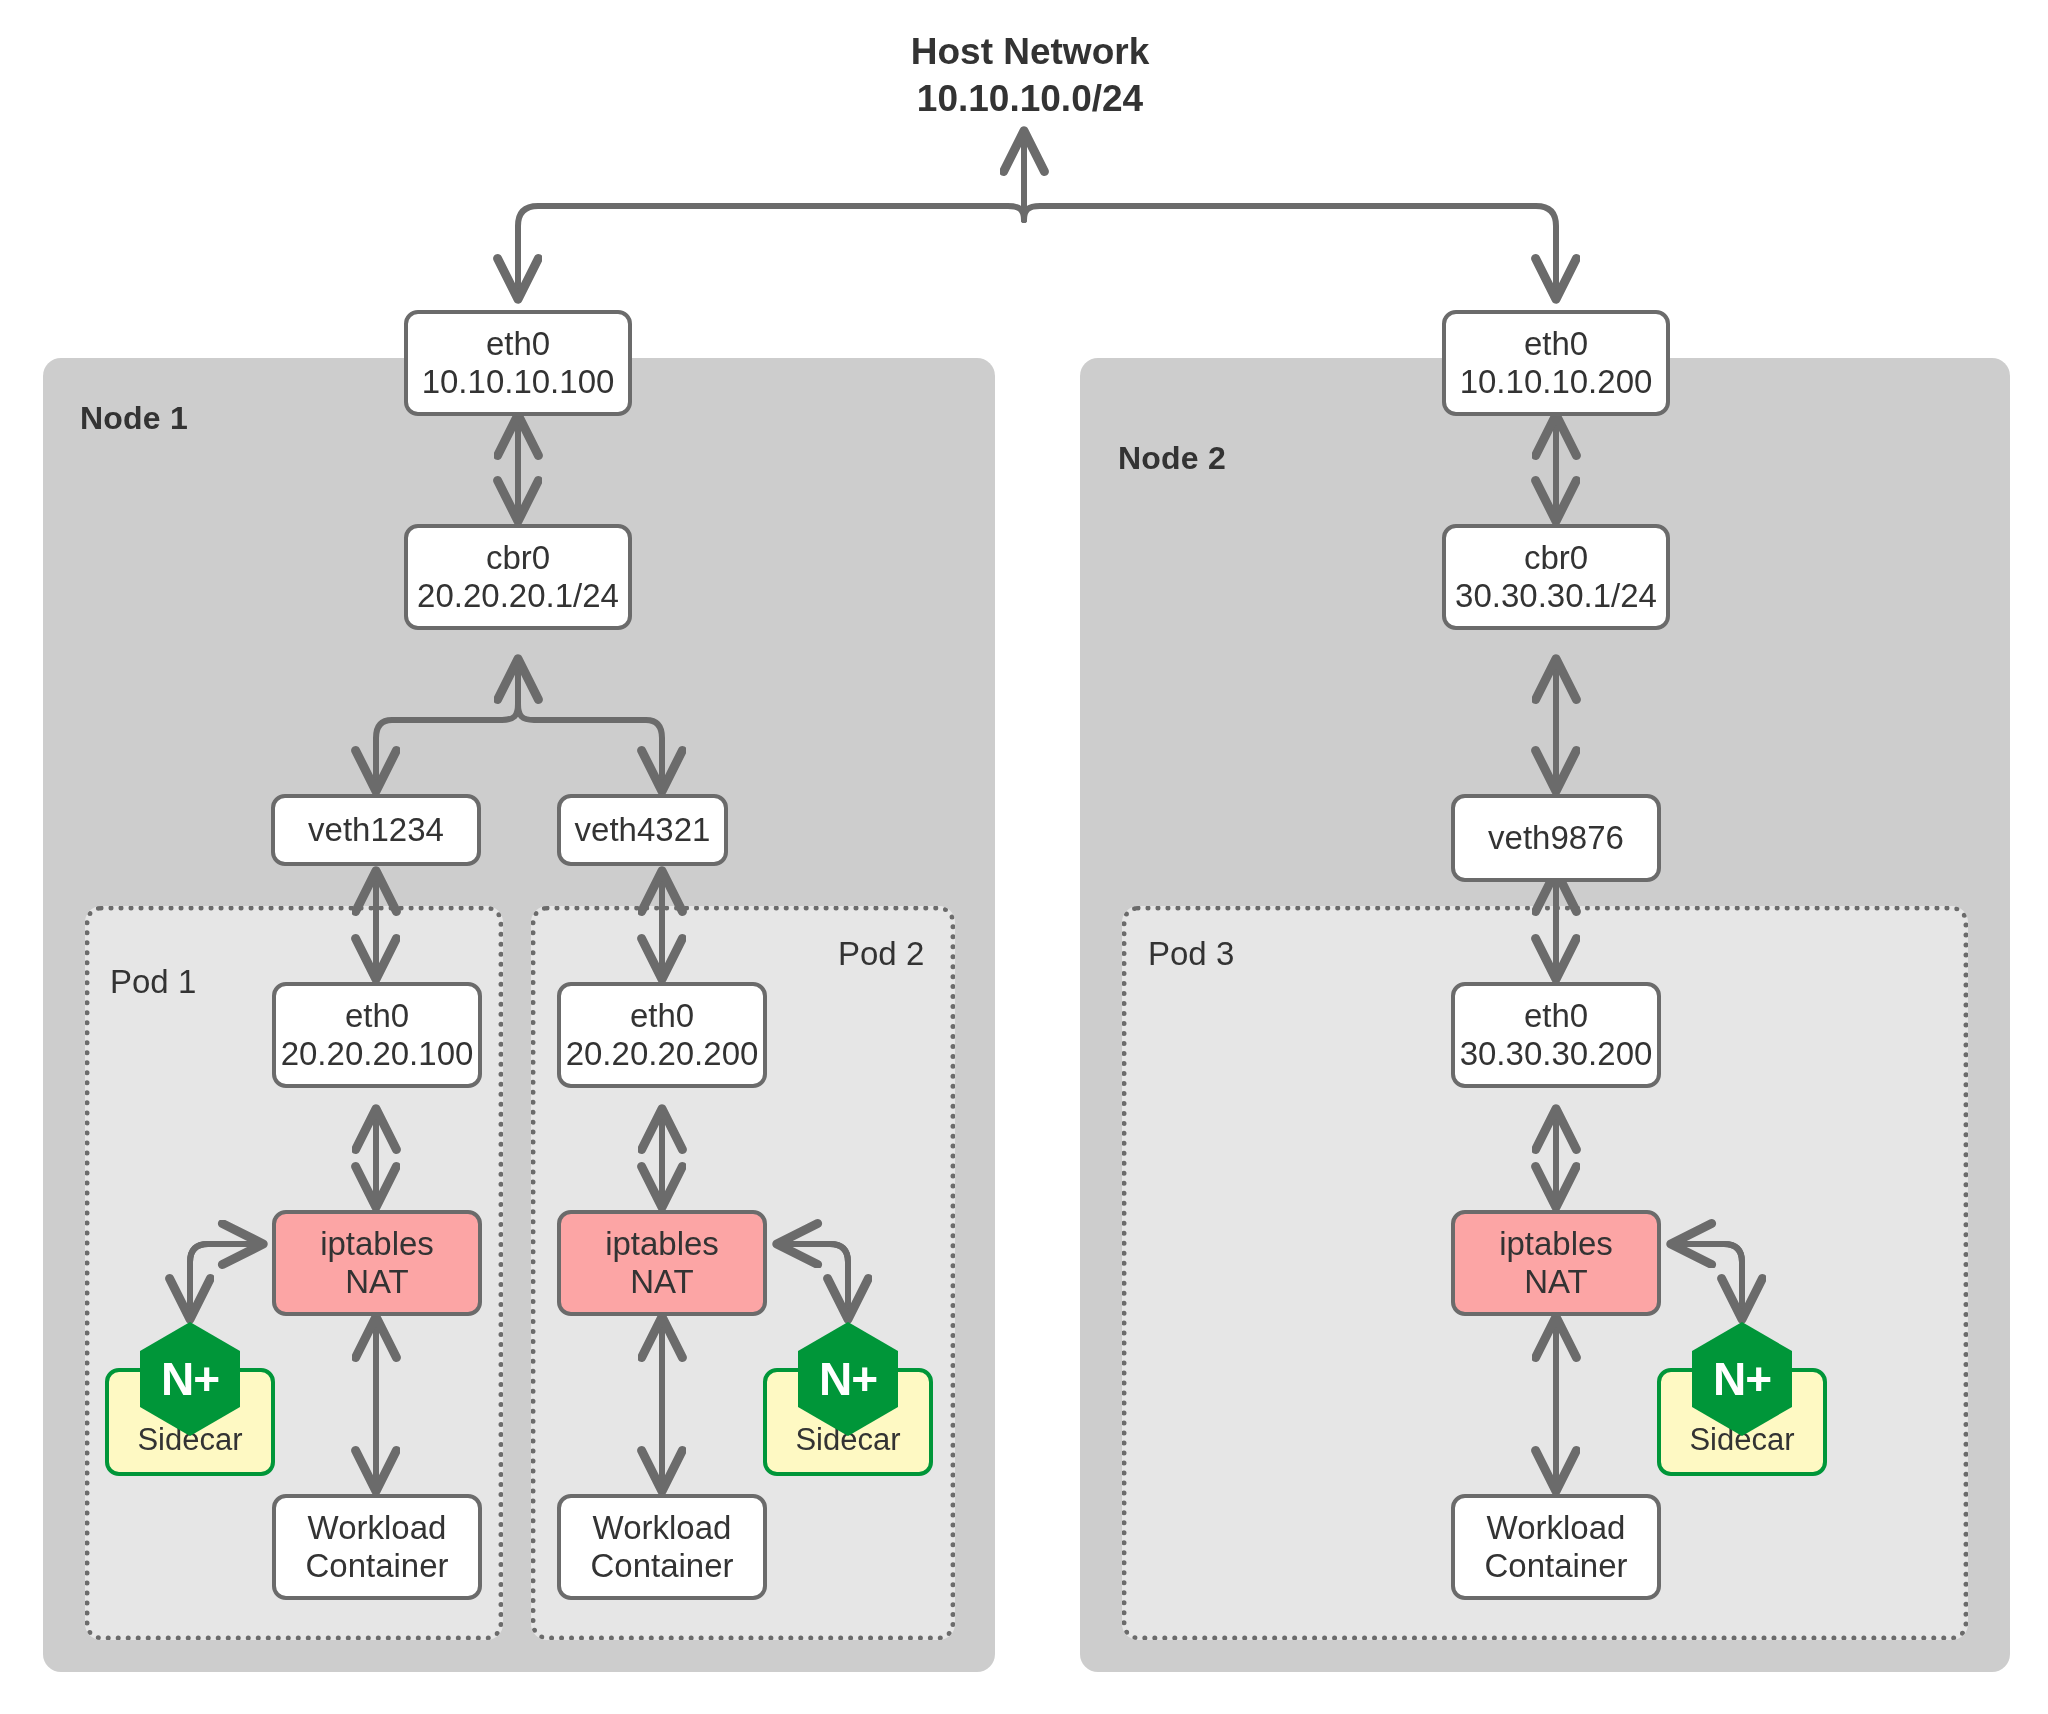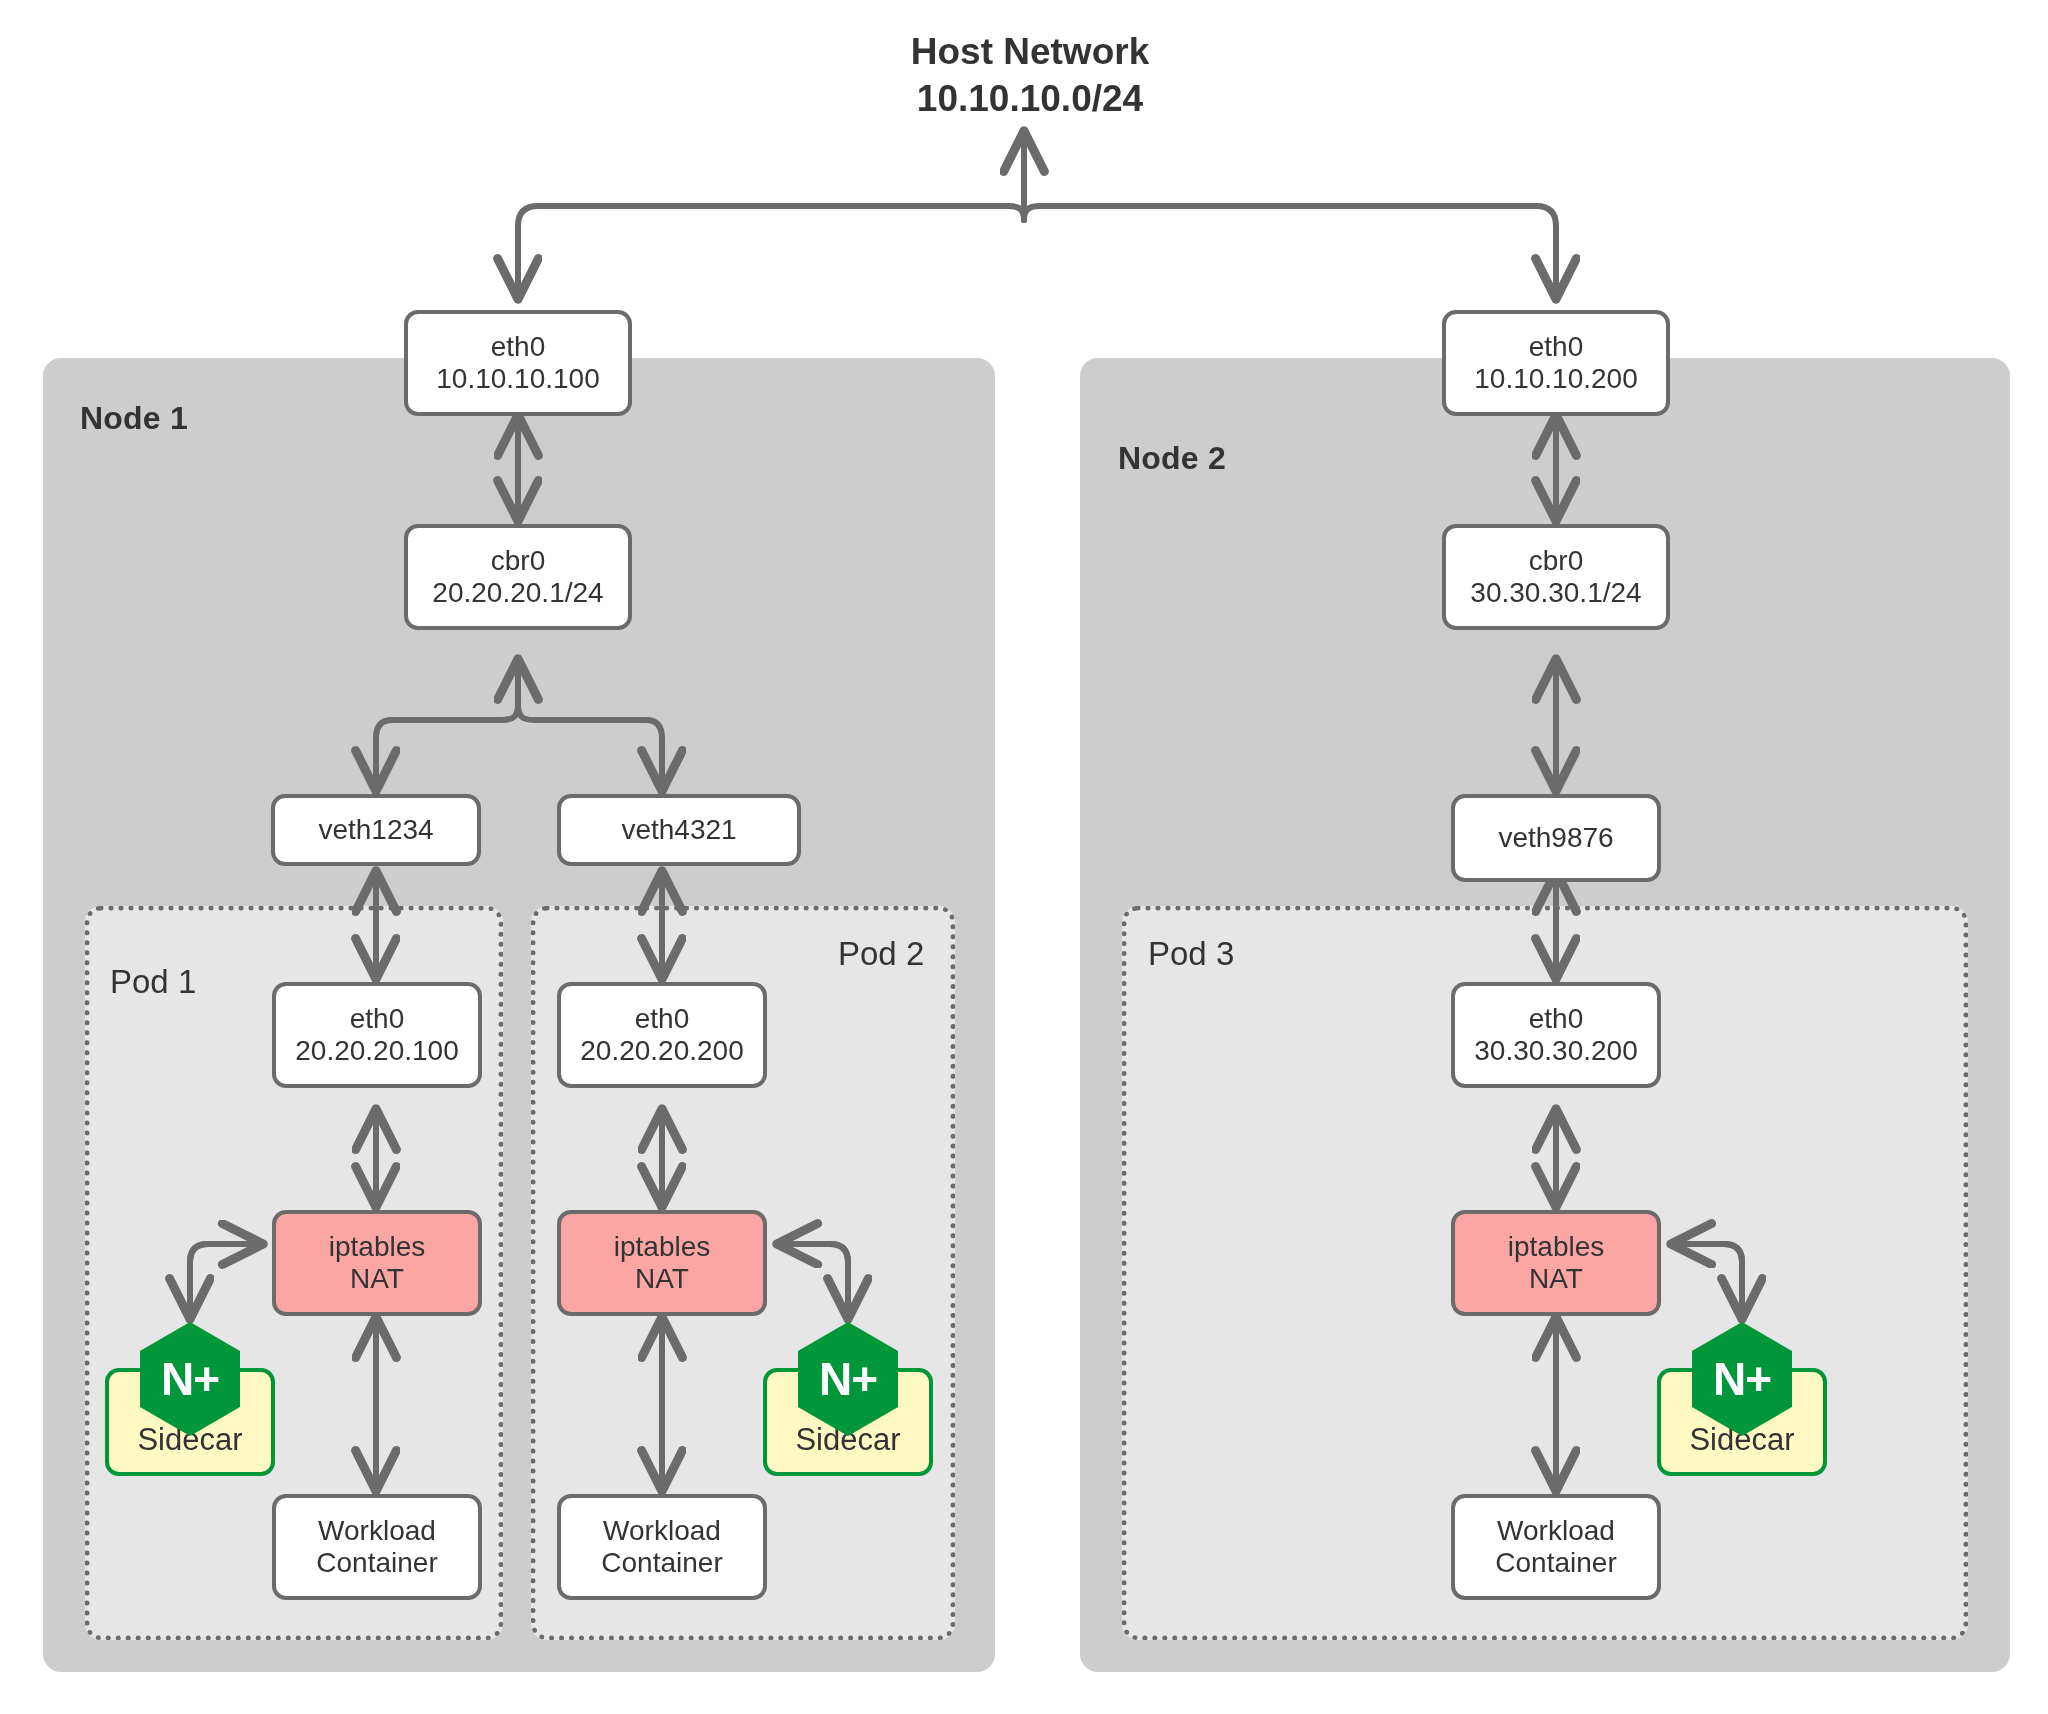--- a/index.html
+++ b/index.html
@@ -16,21 +16,21 @@
 
   .node-label{position:absolute;font-size:32px;font-weight:700;color:#333333;
               letter-spacing:.2px;white-space:nowrap;}
   .pod-label{position:absolute;font-size:33px;font-weight:400;color:#333333;
              white-space:nowrap;}
 
   
   .nbox{position:absolute;box-sizing:border-box;display:flex;flex-direction:column;
         align-items:center;justify-content:center;border-radius:14px;
         border:4px solid #6b6b6b;background:#ffffff;line-height:1.16;
-        font-size:28px;color:#333333;text-align:center;white-space:nowrap;}
+        font-size:33px;color:#333333;text-align:center;white-space:nowrap;}
   .nbox.gray{background:#fca5a5;border-color:#6b6b6b;}
 
   .sidecar{position:absolute;box-sizing:border-box;border-radius:14px;
            border:4px solid #009639;background:#fef9c3;display:flex;
            align-items:flex-end;justify-content:center;}
   .sidecar span{font-size:31px;color:#333333;padding-bottom:14px;}
 
   .nplus{position:absolute;width:106px;height:118px;}
   .nplus .hexwrap{position:absolute;inset:0;}
   .nplus .txt{position:absolute;left:0;right:0;top:50%;transform:translateY(-50%);
@@ -138,21 +138,21 @@
   </div>
 
   <div class="nbox" style="left:404px;top:524px;width:228px;height:106px;">
     <div>cbr0</div>
     <div>20.20.20.1/24</div>
   </div>
 
   <div class="nbox" style="left:271px;top:794px;width:210px;height:72px;">
     <div>veth1234</div>
   </div>
-  <div class="nbox" style="left:557px;top:794px;width:244px;height:72px;">
+  <div class="nbox" style="left:557px;top:794px;width:171px;height:72px;">
     <div>veth4321</div>
   </div>
 
   <div class="nbox" style="left:272px;top:982px;width:210px;height:106px;">
     <div>eth0</div>
     <div>20.20.20.100</div>
   </div>
   <div class="nbox gray" style="left:272px;top:1210px;width:210px;height:106px;">
     <div>iptables</div>
     <div>NAT</div>

